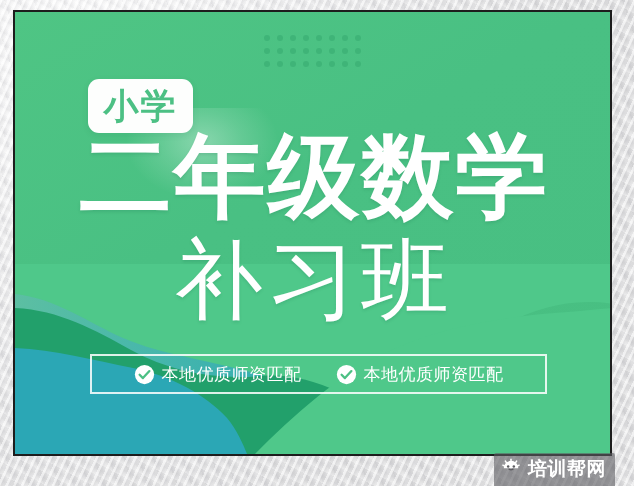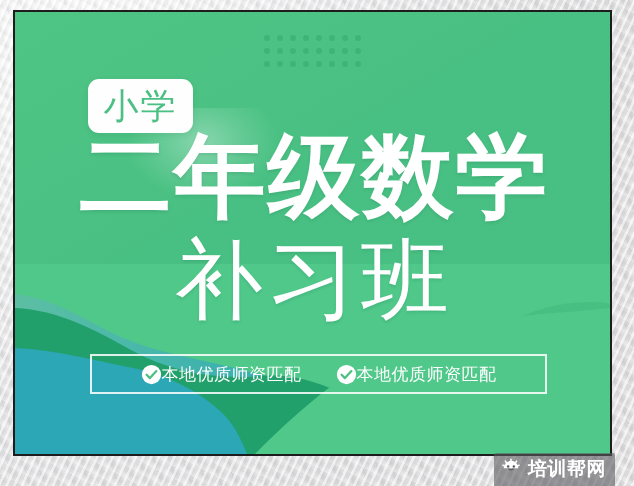--- a/index.html
+++ b/index.html
@@ -107,21 +107,21 @@
     box-shadow: 0 2px 6px rgba(20,90,60,.10);
     display: flex;
     align-items: center;
     justify-content: center;
   }
   .badge span {
     color: #4cc084;
     font-size: 35px;
     line-height: 1;
     letter-spacing: 2px;
-    font-weight: 400;
+    font-weight: 700;
     font-family: "DejaVu Sans", "Liberation Sans", sans-serif;
   }
 
   
   .headline {
     position: absolute;
     left: 0;
     top: 116px;
     width: 599px;
     text-align: center;
@@ -153,20 +153,21 @@
     border: 2px solid rgba(255,255,255,.85);
     box-sizing: border-box;
     display: flex;
     align-items: center;
     justify-content: center;
     gap: 34px;
   }
   .feature {
     display: flex;
     align-items: center;
+    gap: 7px;
   }
   .feature .check {
     width: 21px;
     height: 21px;
     flex: 0 0 21px;
     display: block;
   }
   .feature .txt {
     color: #ffffff;
     font-size: 17px;

